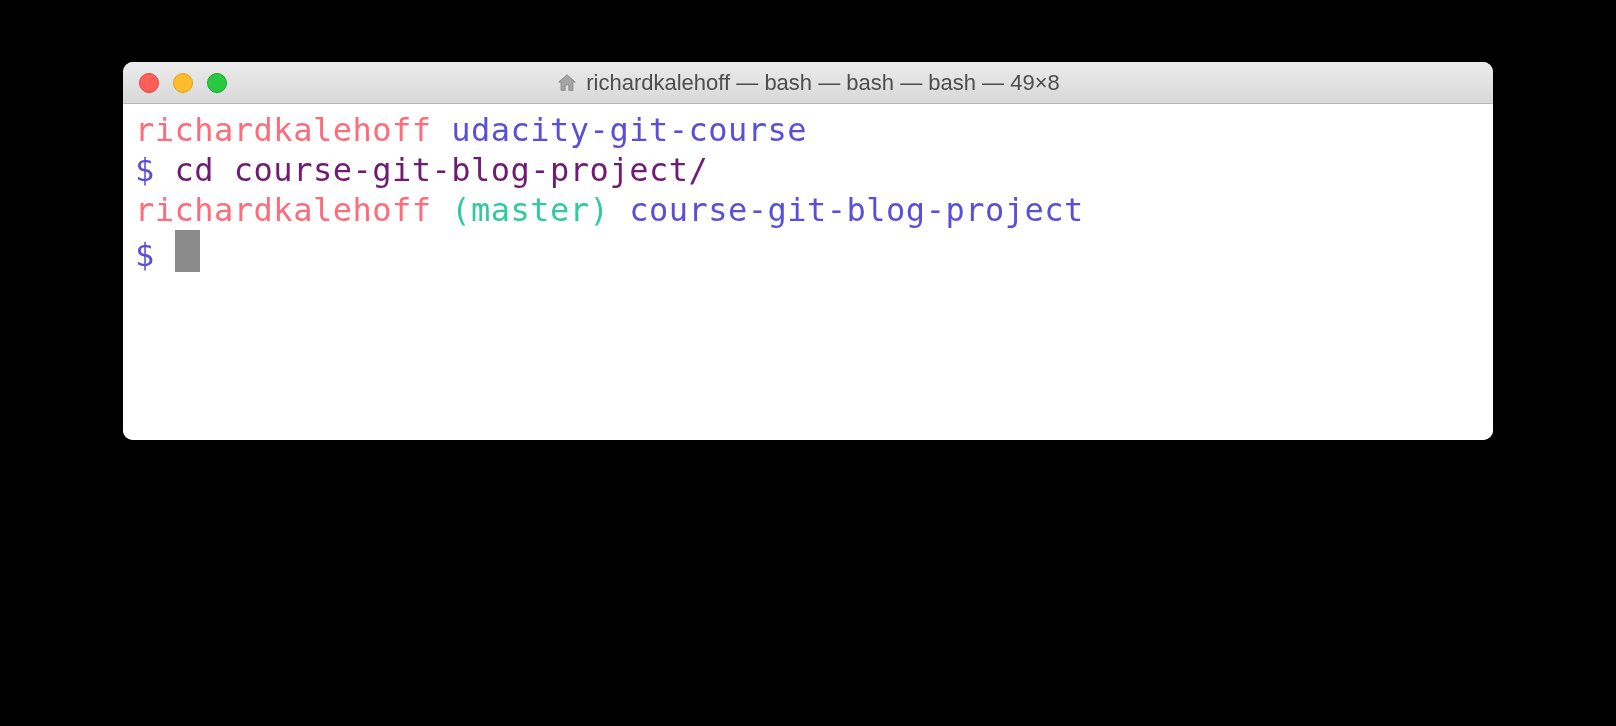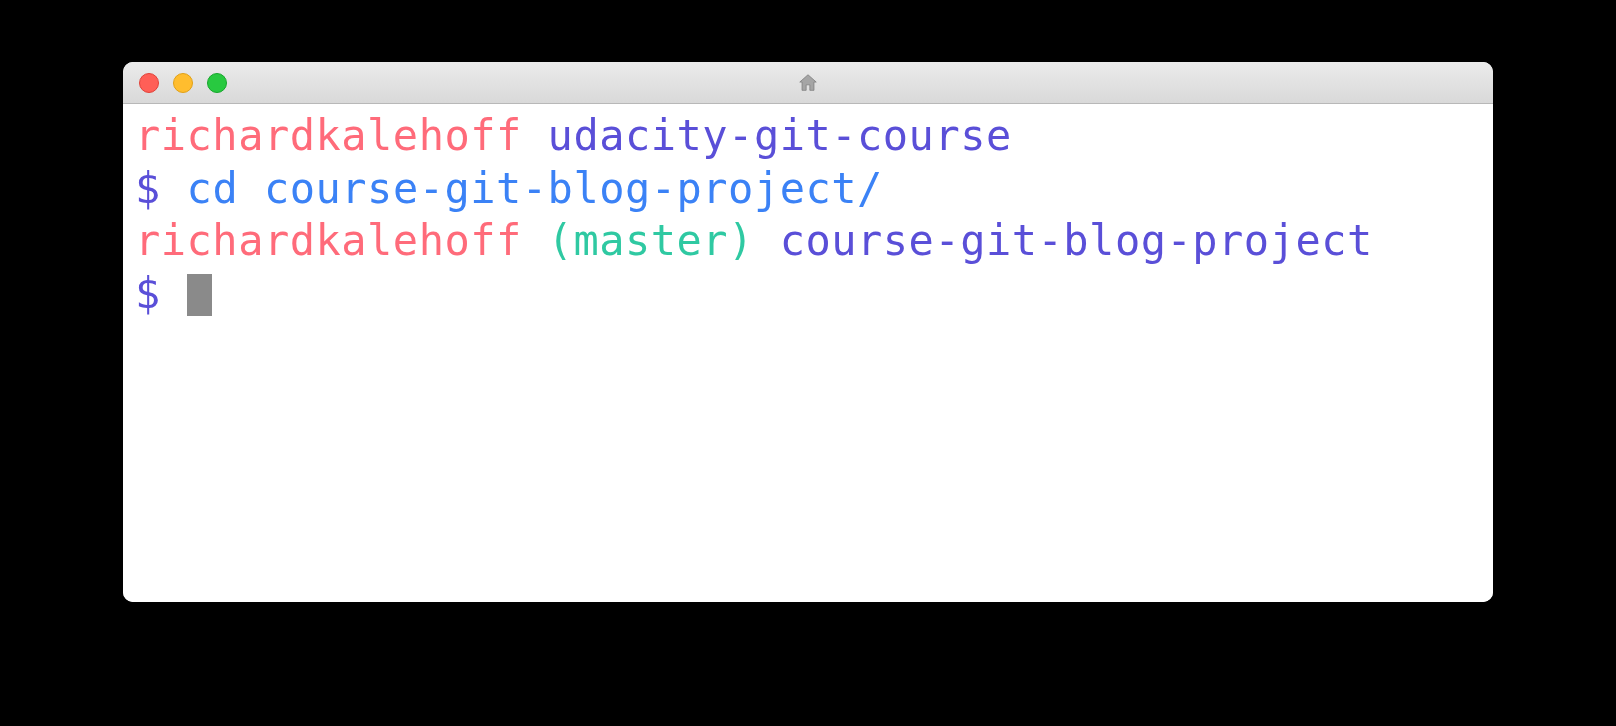--- a/index.html
+++ b/index.html
@@ -68,32 +68,32 @@
       stroke-width: 0.8;
     }
     .title-text {
       font-family: -apple-system, "Helvetica Neue", Helvetica, Arial, sans-serif;
       font-size: 22px;
       color: #4d4d4d;
     }
     .terminal-body {
       background: #fff;
       padding: 6px 12px 12px 12px;
-      height: 498px;
+      height: 336px;
       font-family: "Menlo", "Monaco", "Consolas", monospace;
-      font-size: 42px;
+      font-size: 32px;
       line-height: 1.25;
       letter-spacing: 0.5px;
       color: #222;
     }
     .user { color: #ff6b7a; }
     .dir  { color: #5a4fd8; }
     .branch { color: #2fc9a2; text-align: center; }
     .prompt { color: #5a4fd8; }
-    .cmd { color: #3b82f6; }
+    .cmd { color: #701a75; }
     .cursor {
       display: inline-block;
       width: 25px;
       height: 42px;
       background: #8a8a8a;
       vertical-align: text-bottom;
       margin-bottom: 2px;
     }
     .line { white-space: pre; }
   </style>
@@ -106,20 +106,21 @@
       <div class="light red"></div>
       <div class="light yellow"></div>
       <div class="light green"></div>
     </div>
     <div class="title-wrap">
       <span class="home-icon">
         <svg viewBox="0 0 24 24">
             <path d="M12 3 L3 11 L5.5 11 L5.5 20 L10 20 L10 14 L14 14 L14 20 L18.5 20 L18.5 11 L21 11 Z"></path>
           </svg>
       </span>
+      <span class="title-text">richardkalehoff — bash — bash — bash — 49×8</span>
     </div>
   </div>
   <div class="terminal-body">
     <div class="line"><span class="user">richardkalehoff</span><span> </span><span class="dir">udacity-git-course</span></div>
     <div class="line"><span class="prompt">$</span><span> </span><span class="cmd">cd course-git-blog-project/</span></div>
     <div class="line"><span class="user">richardkalehoff</span><span> </span><span class="branch">(master)</span><span> </span><span class="dir">course-git-blog-project</span></div>
     <div class="line"><span class="prompt">$</span><span> </span><span class="cursor"></span></div>
   </div>
 </div>
 

